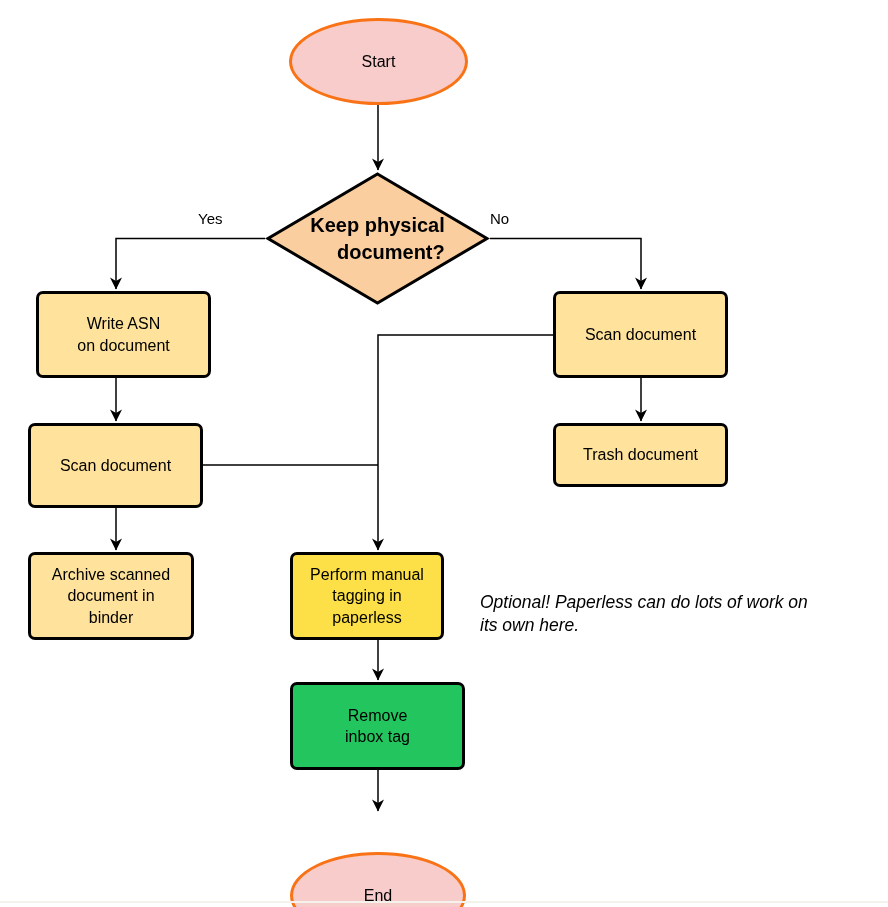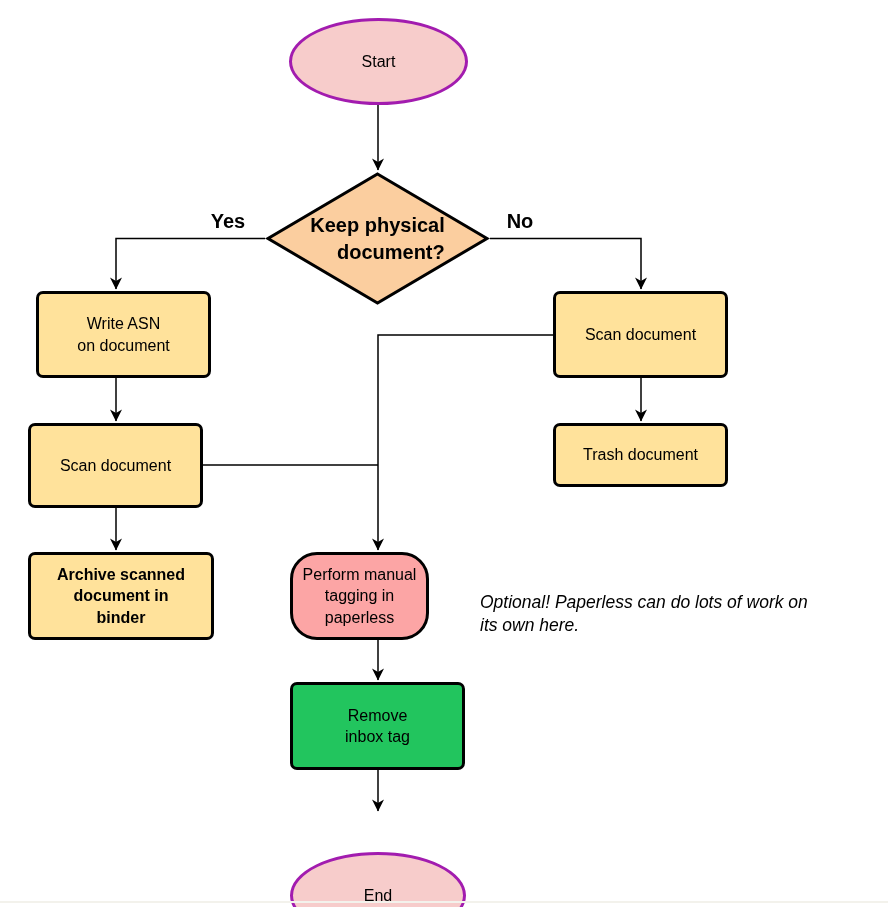--- a/index.html
+++ b/index.html
@@ -26,44 +26,43 @@
     text-align: center;
     font-size: 16px;
     line-height: 1.32;
     white-space: pre-line;
   }
   .process {
     border: 3px solid #000000;
     border-radius: 7px;
   }
   .terminal {
-    border: 3px solid #a21caf;
+    border: 3px solid #f97316;
     border-radius: 50%;
     text-align: right;
   }
   .diamond-wrap { position: absolute; }
   .diamond-wrap svg { display: block; overflow: visible; }
   .diamond-label {
     position: absolute;
     left: 0; top: 0; right: 0; bottom: 0;
     display: flex;
     align-items: center;
     justify-content: center;
     text-align: right;
     font-size: 20px;
     line-height: 1.32;
     white-space: pre-line;
     font-weight: bold;
   }
   .edge-label {
     position: absolute;
-    font-size: 20px;
-    text-align: center;
+    font-size: 15px;
+    text-align: left;
     width: 60px;
-    font-weight: bold;
   }
   .note {
     position: absolute;
     left: 480px;
     top: 591px;
     width: 420px;
     font-size: 17.5px;
     font-style: italic;
     line-height: 1.3;
     white-space: pre-line;
@@ -112,29 +111,29 @@
   </div>
 
   <div class="edge-label" style="left:198px; top:210px;">Yes</div>
   <div class="edge-label" style="left:490px; top:210px;">No</div>
 
   <div class="node process" style="left: 36px; top: 291px; width: 175px; height: 87px; background-color: rgb(255, 226, 155);">Write ASN
 on document</div>
 
   <div class="node process" style="left: 28px; top: 423px; width: 175px; height: 85px; background-color: rgb(255, 226, 155);">Scan document</div>
 
-  <div class="node process" style="left: 28px; top: 552px; width: 186px; height: 88px; background-color: rgb(255, 226, 155); font-weight: bold;">Archive scanned
+  <div class="node process" style="left: 28px; top: 552px; width: 166px; height: 88px; background-color: rgb(255, 226, 155);">Archive scanned
 document in
 binder</div>
 
   <div class="node process" style="left: 553px; top: 291px; width: 175px; height: 87px; background-color: rgb(255, 226, 155);">Scan document</div>
 
   <div class="node process" style="left: 553px; top: 423px; width: 175px; height: 64px; background-color: rgb(255, 226, 155);">Trash document</div>
 
-  <div class="node process" style="left: 290px; top: 552px; width: 139px; height: 88px; background-color: #fca5a5; border-radius: 27px;">Perform manual
+  <div class="node process" style="left: 290px; top: 552px; width: 154px; height: 88px; background-color: #fde047;">Perform manual
 tagging in
 paperless</div>
 
   <div class="node process" style="left: 290px; top: 682px; width: 175px; height: 88px; background-color: #22c55e;">Remove
 inbox tag</div>
 
   <div class="note">Optional! Paperless can do lots of work on
 its own here.</div>
 
   <div class="bottom-rule"></div>

